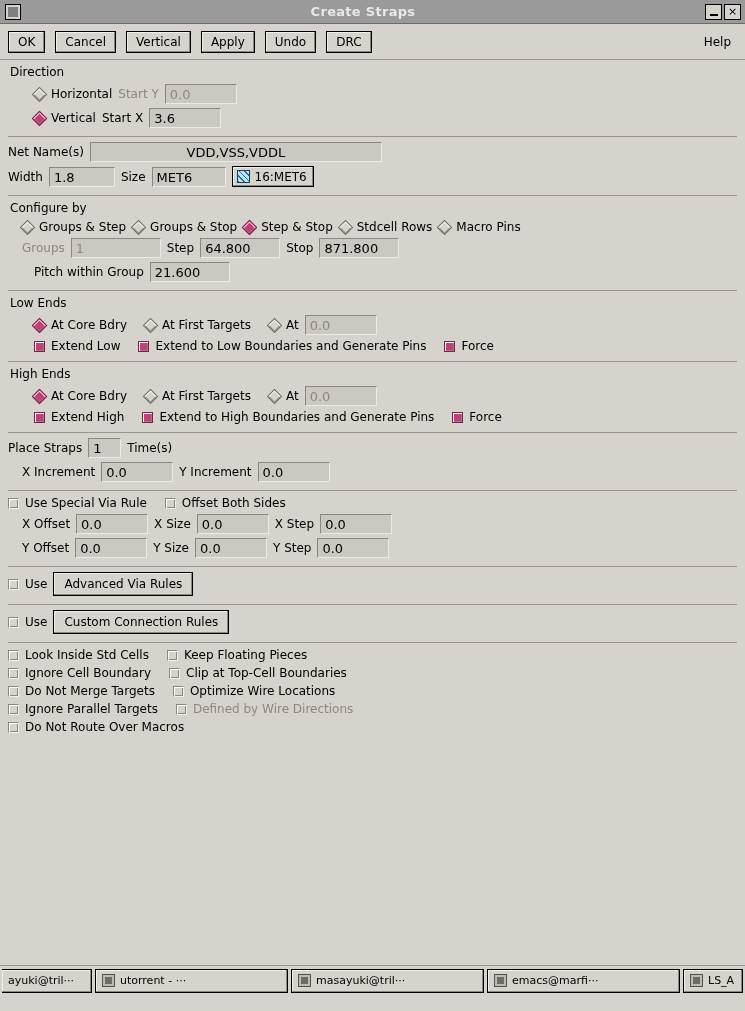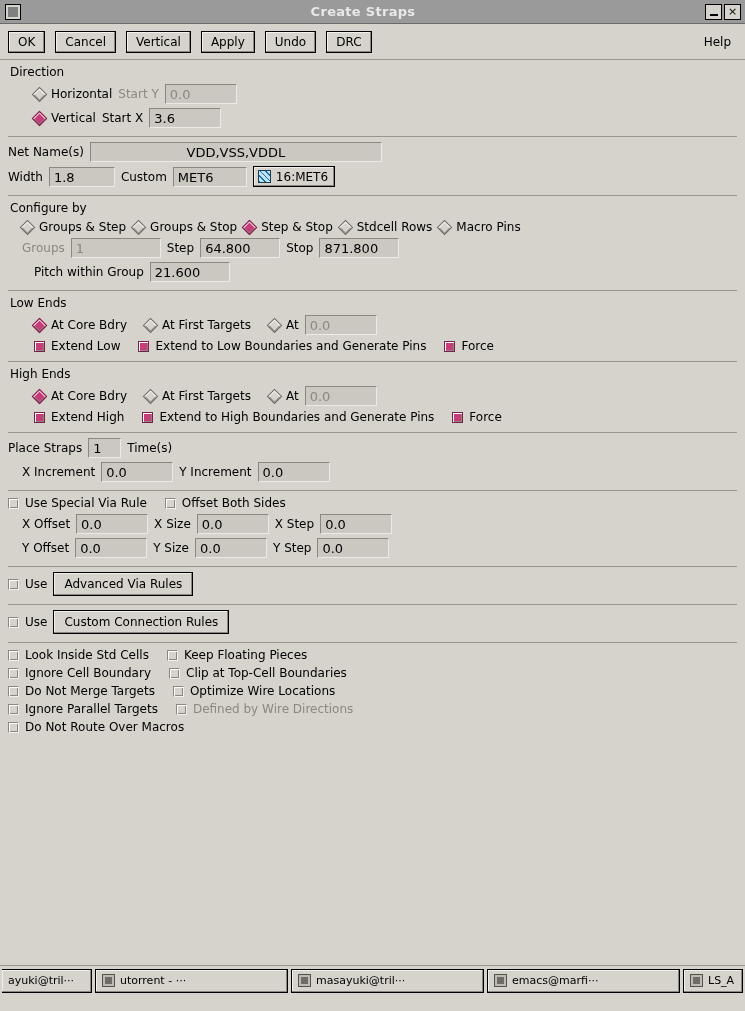--- a/index.html
+++ b/index.html
@@ -289,21 +289,21 @@
     </div>
 
     <div class="section">
       <div class="row">
         <span class="lbl">Net Name(s)</span>
         <span class="field w-net">VDD,VSS,VDDL</span>
       </div>
       <div class="row">
         <span class="lbl">Width</span>
         <span class="field w-66">1.8</span>
-        <span class="lbl">Custom</span>
+        <span class="lbl">Size</span>
         <span class="field w-74">MET6</span>
         <span class="layer-swatch">
           <span class="swatch-box"></span>
           <span class="lbl">16:MET6</span>
         </span>
       </div>
     </div>
 
     <div class="section">
       <div class="sec-title">Configure by</div>

